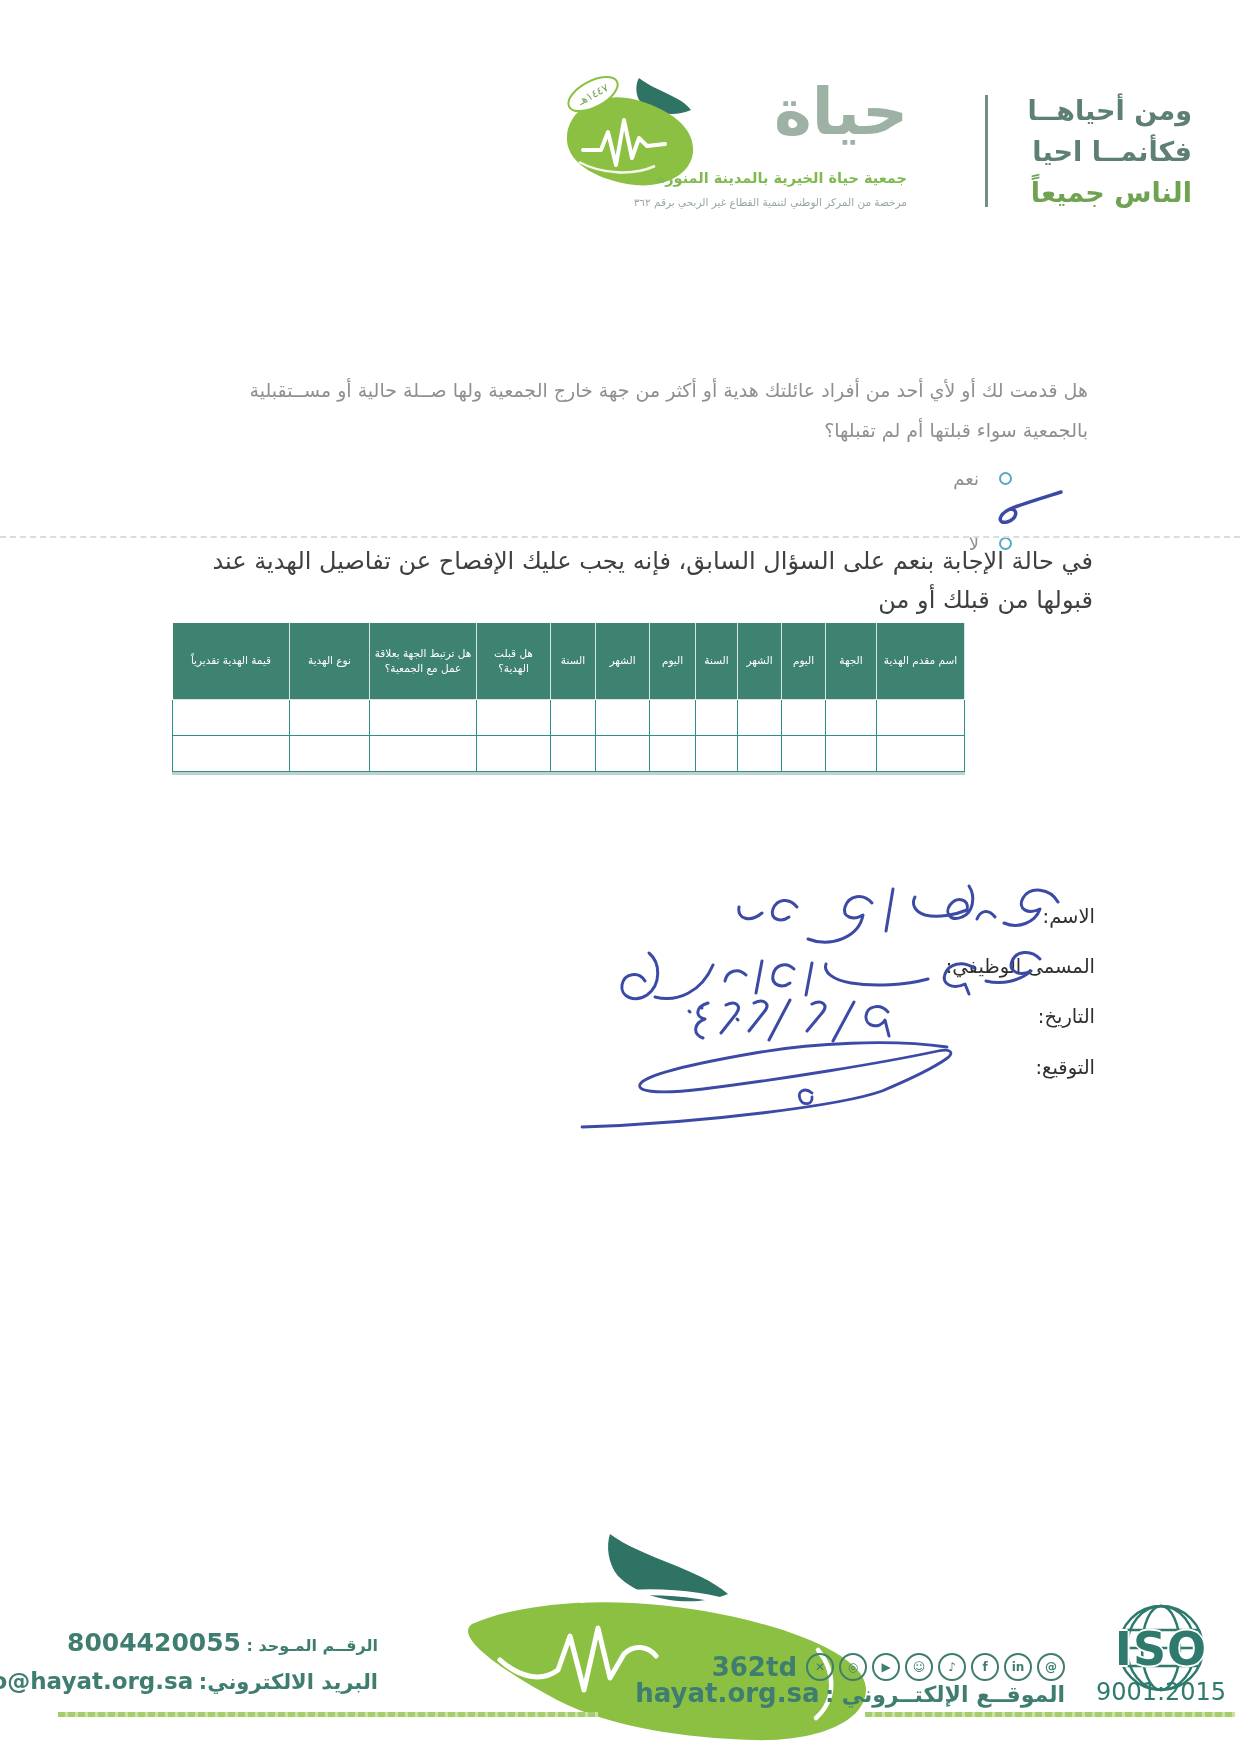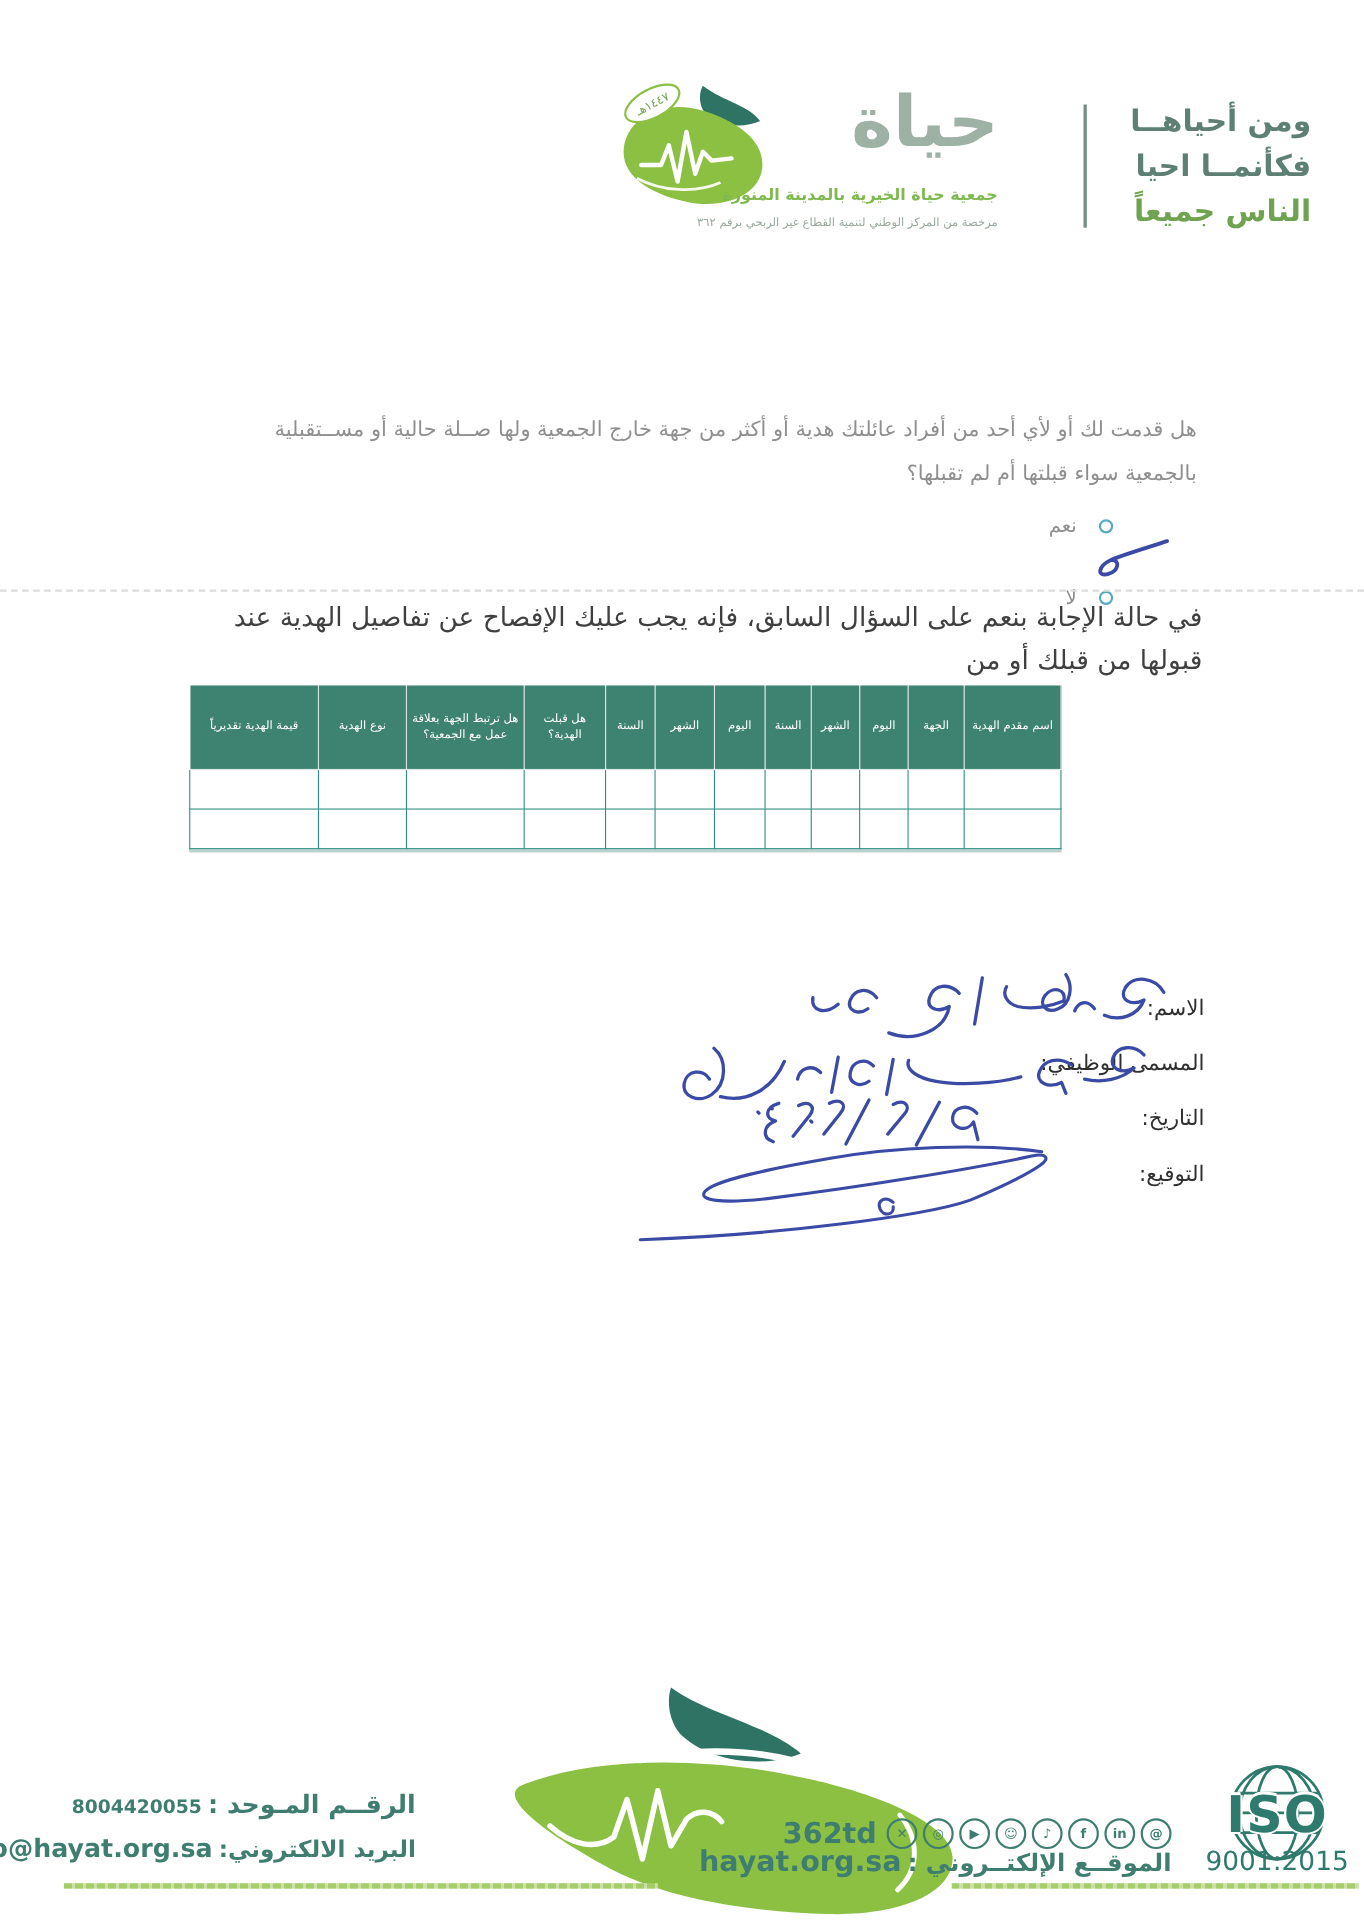--- a/index.html
+++ b/index.html
@@ -34,21 +34,21 @@
                  border:1px solid rgba(255,255,255,.8);}
   #gift-table td{background:#fff;border:1px solid #2F8F84;height:33px;}
   
   #declaration{top:813px;right:147px;width:940px;color:#2F2F2F;font-size:19.5px;line-height:42px;}
   .field-label{right:145px;color:#2F2F2F;font-size:19.5px;direction:rtl;}
   #fl-name{top:905px;} #fl-title{top:955px;} #fl-date{top:1005px;} #fl-sign{top:1056px;}
   #ink-layer{left:0;top:0;pointer-events:none;}
   
   .teal{color:#3E7D70;}
   #ft-phone{top:1628px;right:862px;white-space:nowrap;direction:rtl;font-weight:bold;}
-  #ft-phone .lbl{font-size:23px;} #ft-phone .num{font-size:17px;letter-spacing:4px;}
+  #ft-phone .lbl{font-size:16px;} #ft-phone .num{font-size:25px;letter-spacing:4px;}
   #ft-email{top:1668px;right:862px;white-space:nowrap;direction:rtl;font-weight:bold;}
   #ft-email .lbl{font-size:21px;} #ft-email .val{font-size:23px;}
   .stripe{height:5px;background:repeating-linear-gradient(90deg,#A6CD6C 0 7px,#CBE1A3 7px 10px);}
   #stripe-left{top:1712px;left:58px;width:540px;}
   #stripe-right{top:1712px;left:865px;width:370px;}
   #ft-social{top:1636px;right:175px;display:flex;align-items:center;gap:5px;margin-top:16px;}
   #ft-social .handle{font-size:26px;font-weight:bold;margin-right:4px;}
   .soc{width:28px;height:28px;border:2.5px solid #3E7D70;border-radius:50%;box-sizing:border-box;
        display:flex;align-items:center;justify-content:center;font-size:12px;font-weight:bold;color:#3E7D70;}
   #ft-site{top:1678px;right:175px;white-space:nowrap;direction:rtl;font-weight:bold;}

